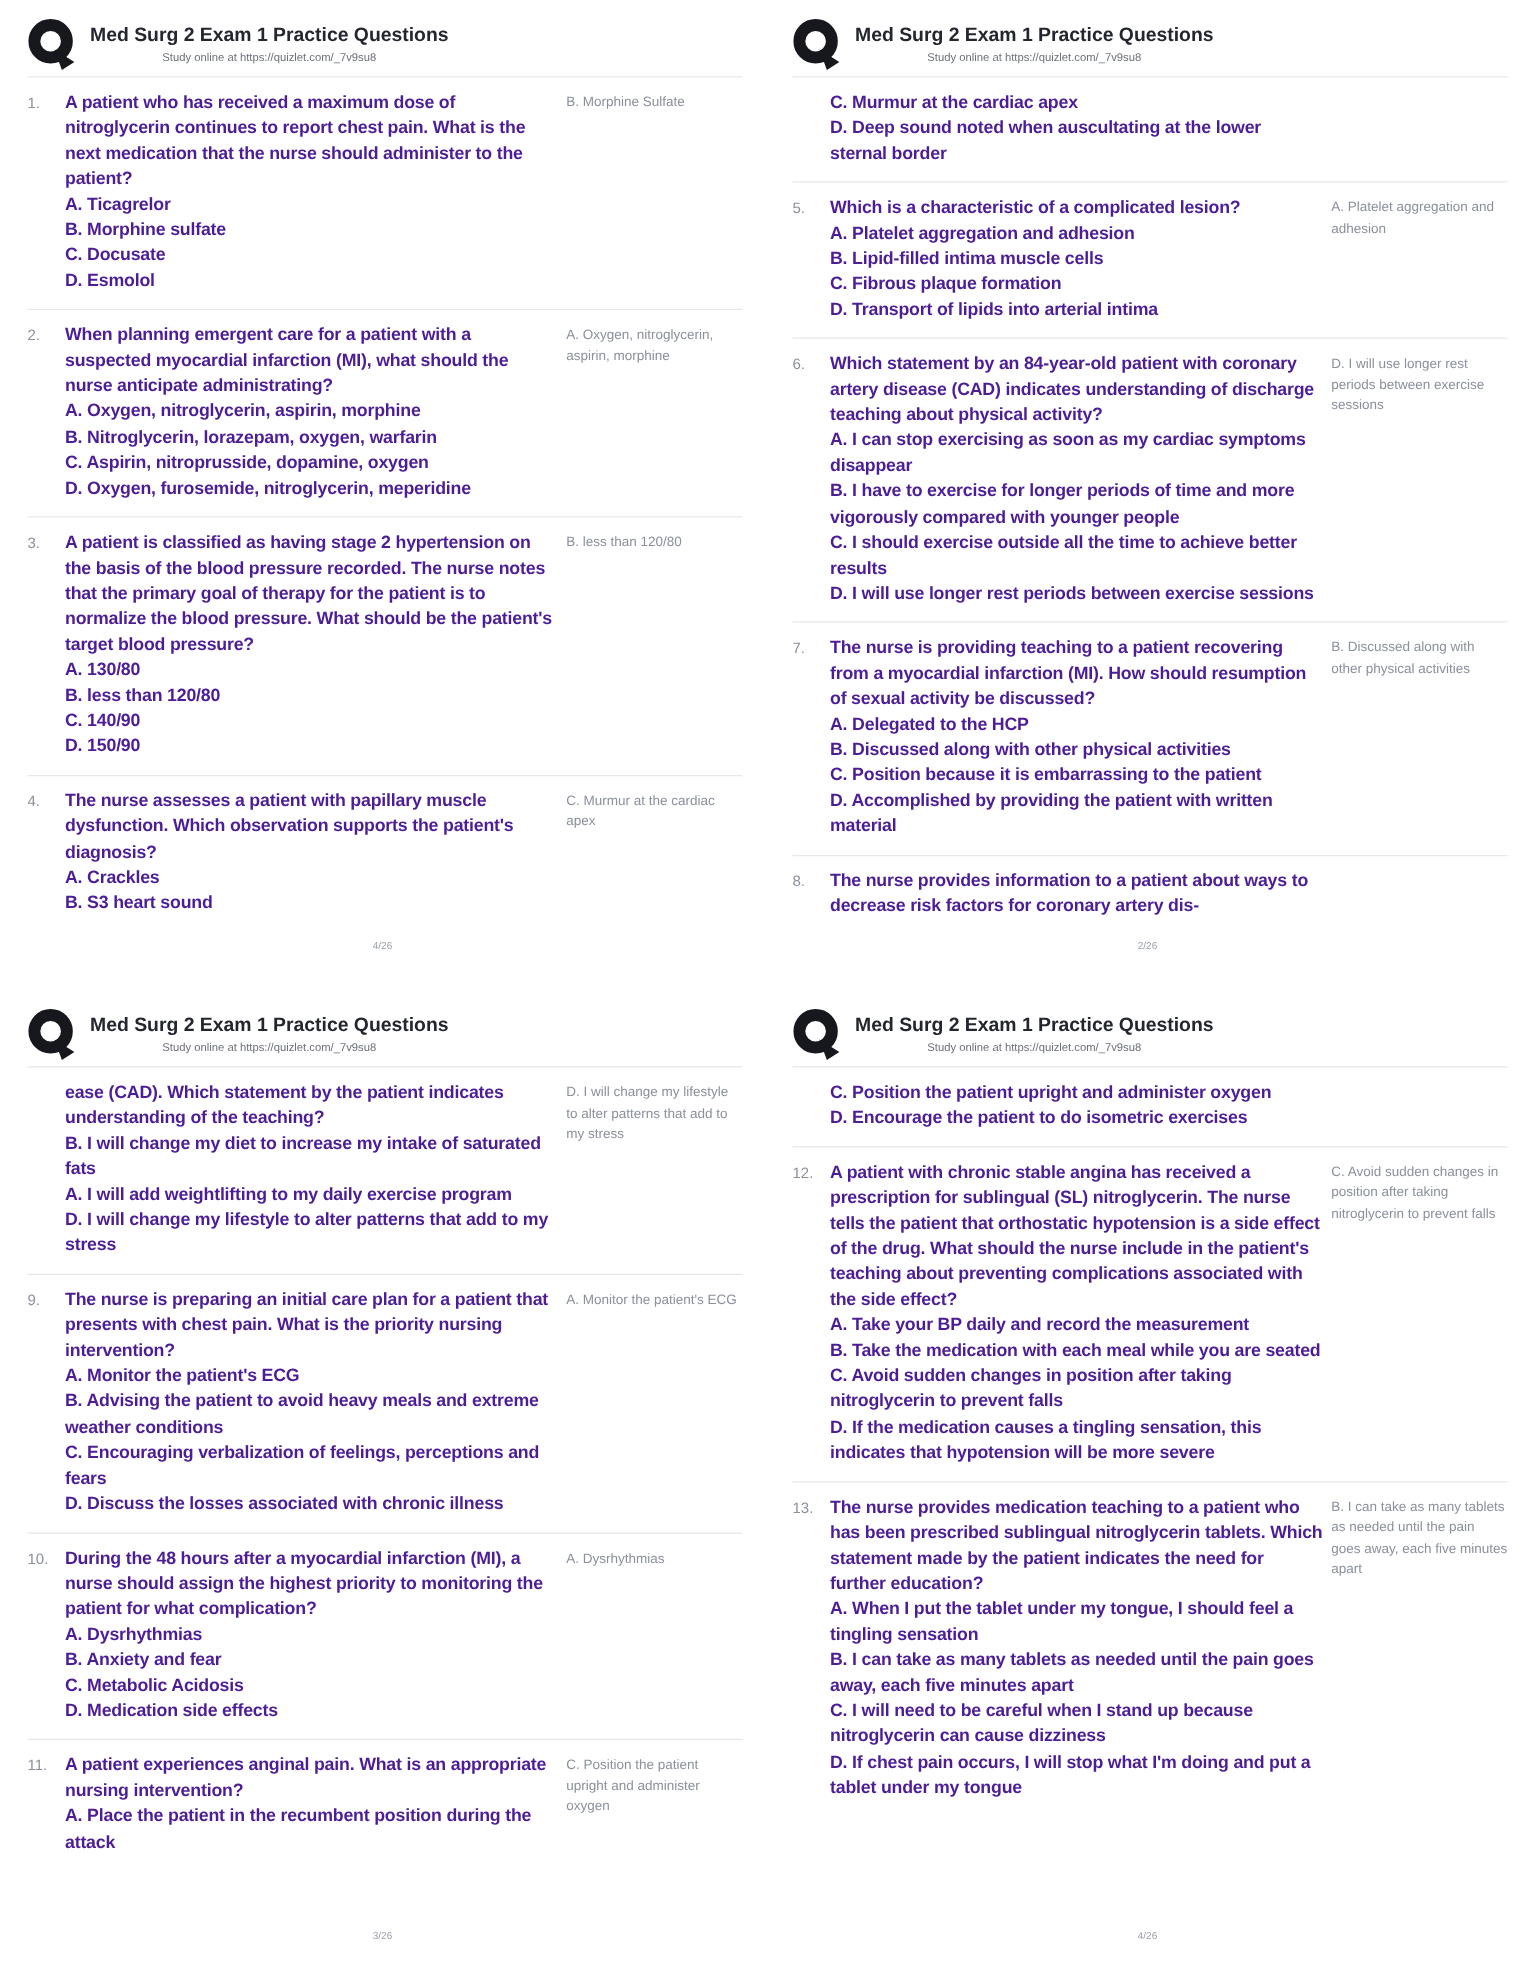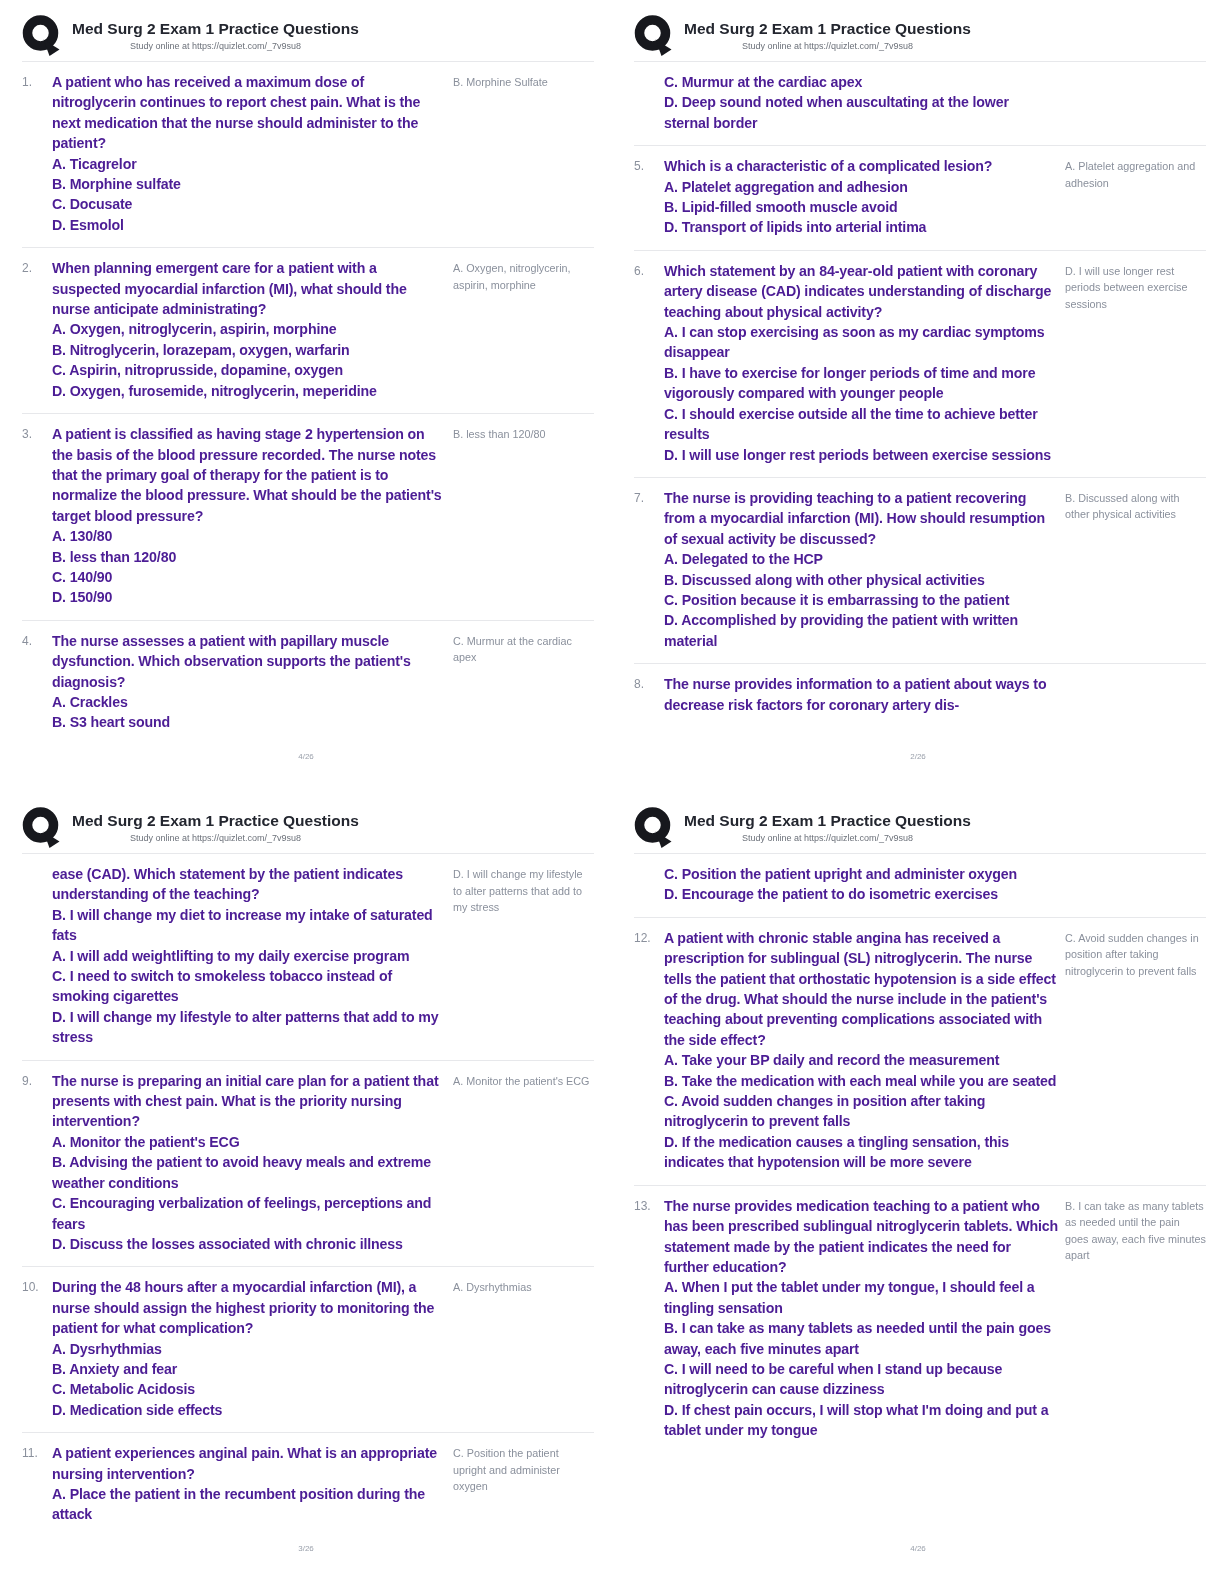--- a/index.html
+++ b/index.html
@@ -158,21 +158,22 @@
             <div class="line">D. Deep sound noted when auscultating at the lower sternal border</div>
           </div>
     <div class="ans"></div>
   </div>
 
   <div class="block">
     <div class="qnum">5.</div>
     <div class="qbody">
             <div class="line">Which is a characteristic of a complicated lesion?</div>
             <div class="line">A. Platelet aggregation and adhesion</div>
-            <div class="line">B. Lipid-filled smooth muscle avoid</div>
+            <div class="line">B. Lipid-filled intima muscle cells</div>
+            <div class="line">C. Fibrous plaque formation</div>
             <div class="line">D. Transport of lipids into arterial intima</div>
           </div>
     <div class="ans">A. Platelet aggregation and adhesion</div>
   </div>
 
   <div class="block">
     <div class="qnum">6.</div>
     <div class="qbody">
             <div class="line">Which statement by an 84-year-old patient with coronary artery disease (CAD) indicates understanding of discharge teaching about physical activity?</div>
             <div class="line">A. I can stop exercising as soon as my cardiac symptoms disappear</div>
@@ -219,21 +220,20 @@
         <span class="subtitle">Study online at https://quizlet.com/_7v9su8</span>
       </span>
     </header>
     <div class="blocks">
   <div class="block">
     <div class="qnum"></div>
     <div class="qbody">
             <div class="line">ease (CAD). Which statement by the patient indicates understanding of the teaching?</div>
             <div class="line">B. I will change my diet to increase my intake of saturated fats</div>
             <div class="line">A. I will add weightlifting to my daily exercise program</div>
-            <div class="line">C. I need to switch to smokeless tobacco instead of smoking cigarettes</div>
             <div class="line">D. I will change my lifestyle to alter patterns that add to my stress</div>
           </div>
     <div class="ans">D. I will change my lifestyle to alter patterns that add to my stress</div>
   </div>
 
   <div class="block">
     <div class="qnum">9.</div>
     <div class="qbody">
             <div class="line">The nurse is preparing an initial care plan for a patient that presents with chest pain. What is the priority nursing intervention?</div>
             <div class="line">A. Monitor the patient's ECG</div>

